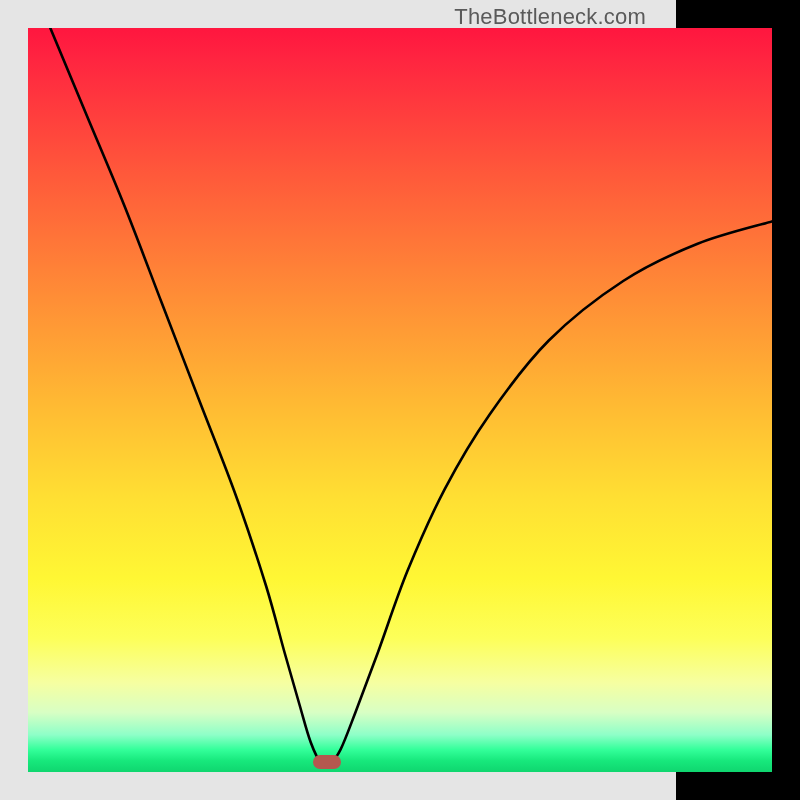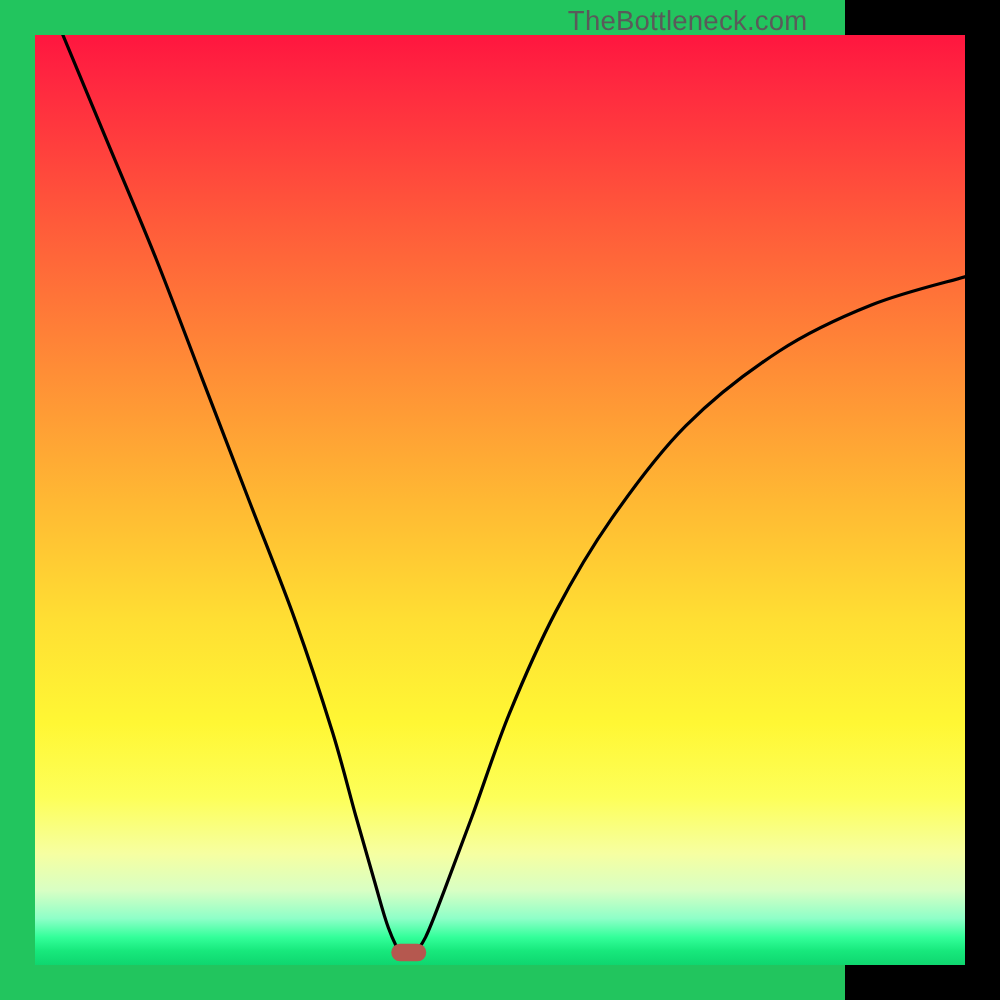--- a/index.html
+++ b/index.html
@@ -10,21 +10,21 @@
     background: #000;
     overflow: hidden;
     font-family: Arial, Helvetica, sans-serif;
   }
   .frame {
     position: absolute;
     top: 0;
     left: 0;
     width: 676px;
     height: 800px;
-    background: #22c55e;
+    background: #e5e5e5;
   }
   .plot-area {
     position: absolute;
     top: 28px;
     left: 28px;
     width: 744px;
     height: 744px;
     overflow: hidden;
   }
   .gradient-bg {

